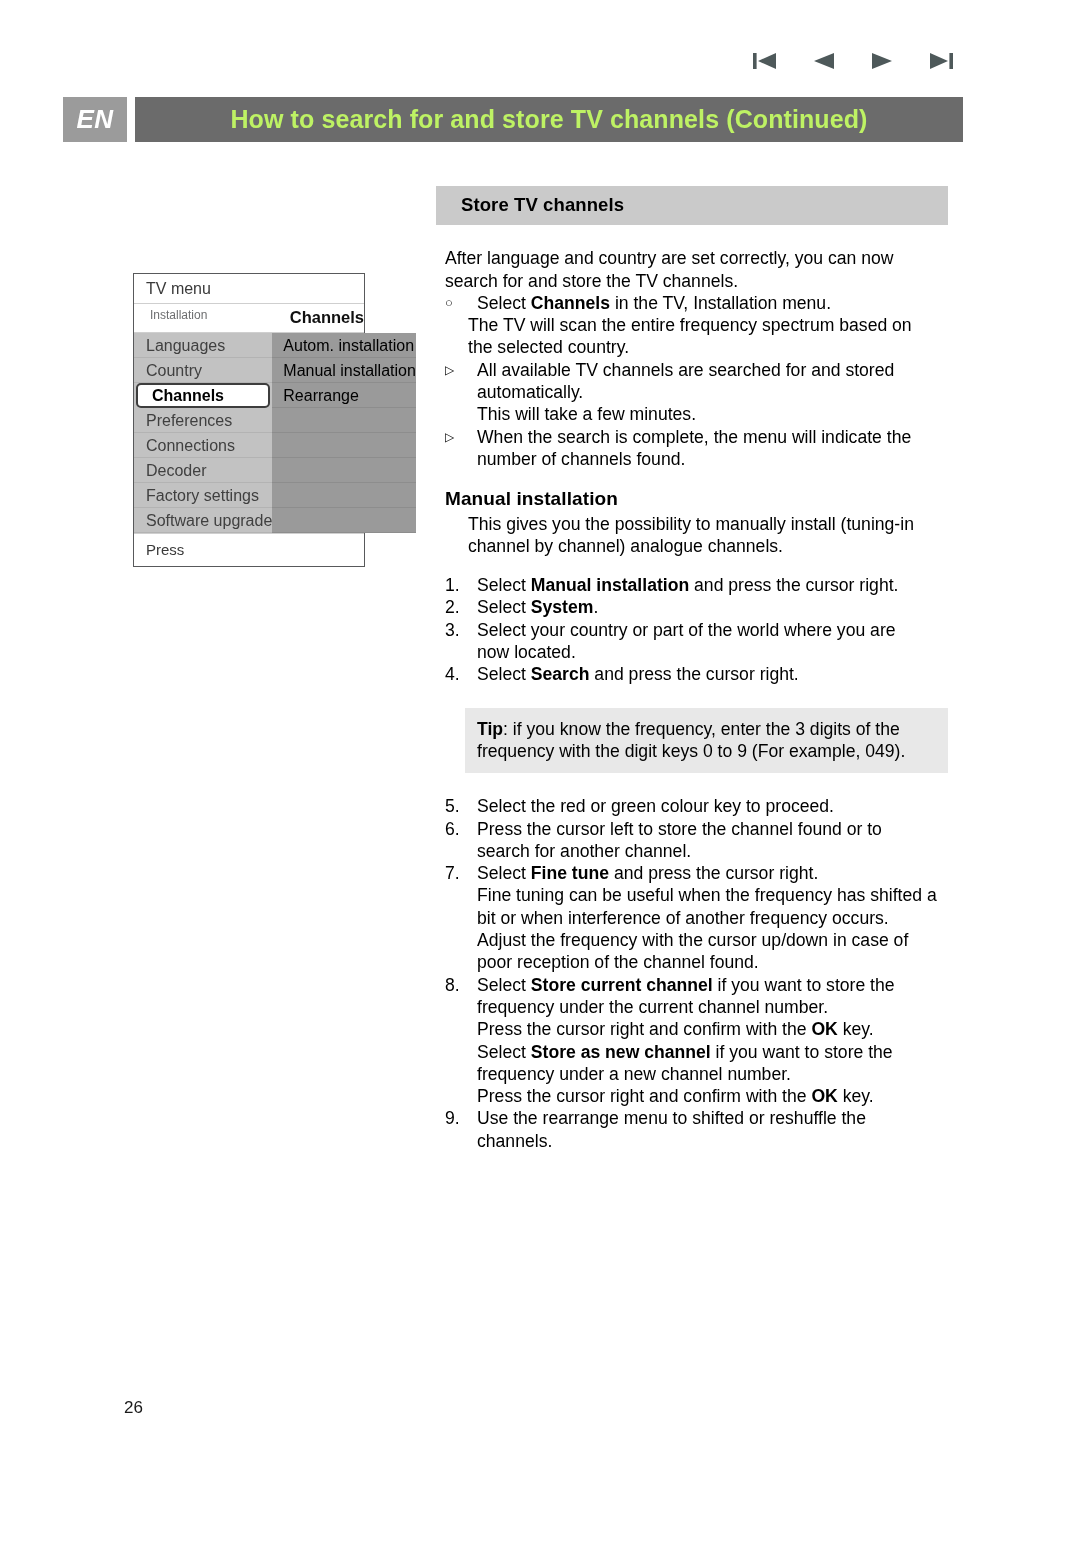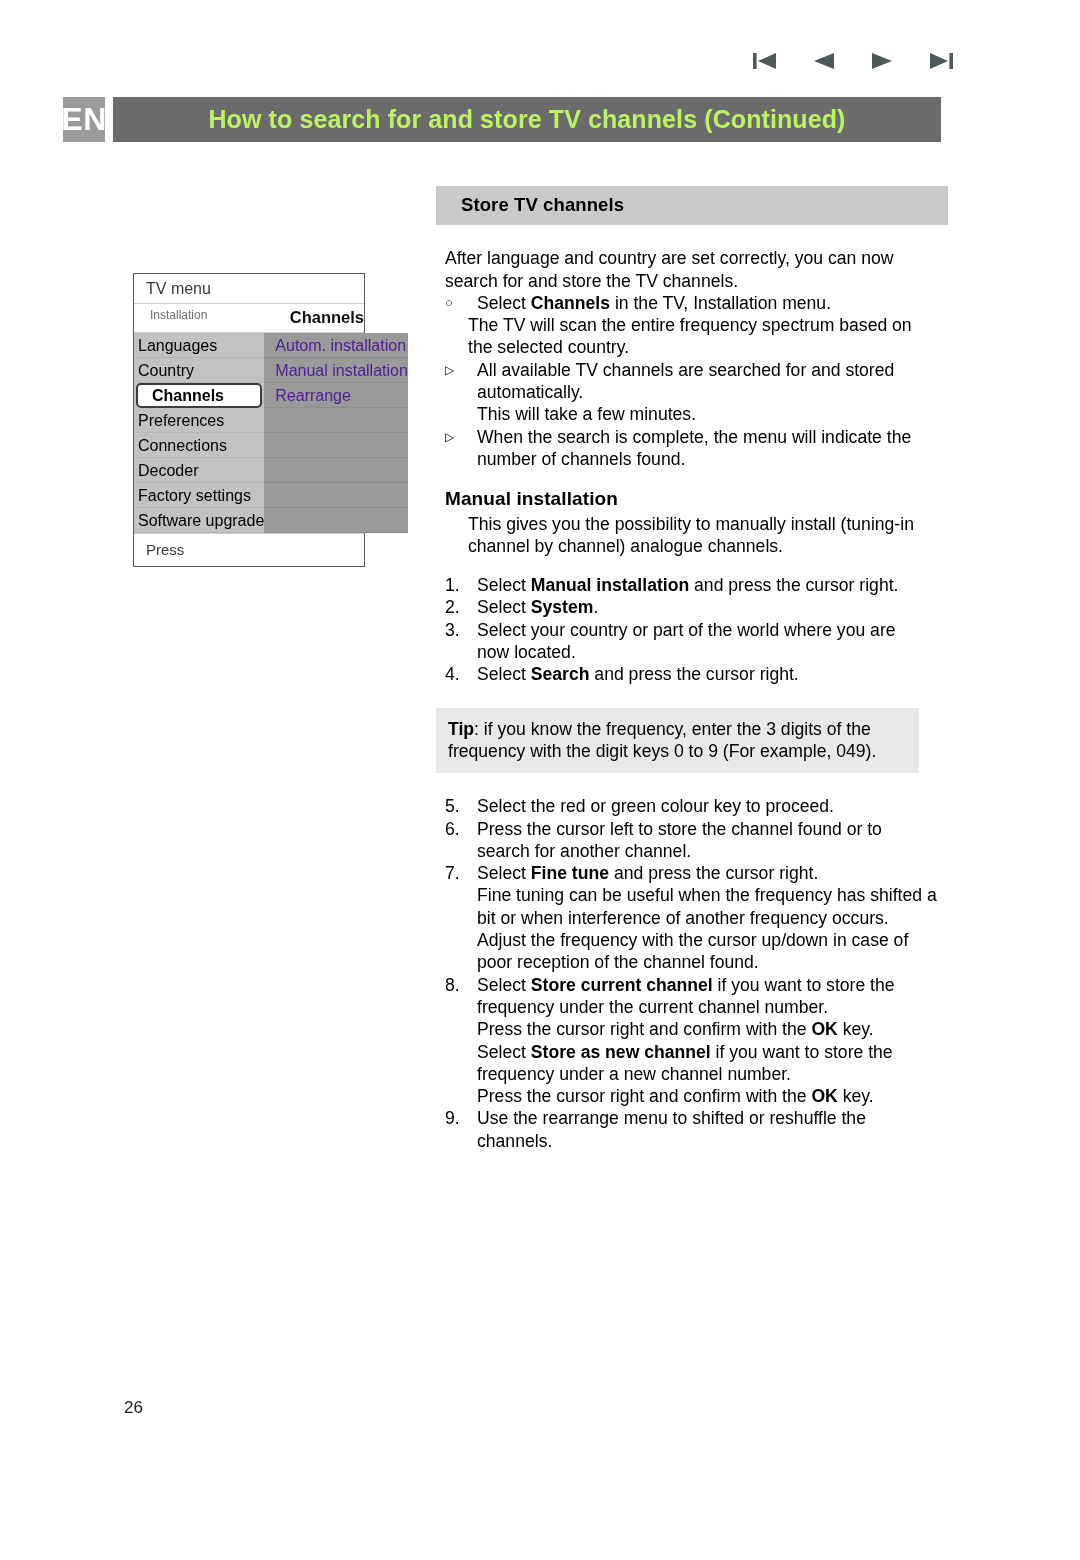--- a/index.html
+++ b/index.html
@@ -39,29 +39,30 @@
   
   #header-row {
     position: absolute;
     top: 97px;
     left: 63px;
     height: 45px;
     display: flex;
     align-items: stretch;
   }
   #lang-badge {
-    width: 42px;
+    width: 64px;
     background: #9b9b9b;
     color: #ffffff;
-    font-size: 32px;
+    font-size: 26px;
     font-weight: bold;
     letter-spacing: .5px;
     display: flex;
     align-items: center;
     justify-content: center;
+    font-style: italic;
   }
   #header-bar {
     width: 828px;
     margin-left: 8px;
     background: #6b6b6b;
     color: #bef264;
     display: flex;
     align-items: center;
     justify-content: center;
   }
@@ -117,23 +118,23 @@
     box-sizing: border-box;
   }
   #menu-right {
     flex: 1;
     background: #9a9a9a;
     box-sizing: border-box;
   }
   .lrow {
     height: 25px;
     line-height: 25px;
-    padding-left: 4px;
-    box-sizing: border-box;
-    color: #000000;
+    padding-left: 12px;
+    box-sizing: border-box;
+    color: #404040;
     font-size: 16px;
     border-bottom: 1px solid #b3b3b3;
     position: relative;
     white-space: nowrap;
   }
   .lrow.selected {
     background: #ffffff;
     color: #000000;
     font-weight: bold;
     border: 2px solid #3d3d3d;
@@ -142,21 +143,21 @@
     line-height: 21px;
     padding-left: 14px;
     margin: 0 2px;
     width: calc(100% - 4px);
   }
   .rrow {
     height: 25px;
     line-height: 25px;
     padding-left: 11px;
     box-sizing: border-box;
-    color: #4c1d95;
+    color: #000000;
     font-size: 16px;
     border-bottom: 1px solid #8d8d8d;
     white-space: nowrap;
   }
   .rrow.blank { color: transparent; }
   #tvmenu-info {
     padding: 7px 0 8px 12px;
     font-size: 15px;
     color: #3a3a3a;
     border-top: 1px solid #cfcfcf;
@@ -206,20 +207,21 @@
     font-size: 13px;
     line-height: 22.3px;
   }
   .bullet-row .mark.tri { font-size: 12px; }
   .bullet-row .mark.num { font-size: 17.6px; }
   .bullet-row .btxt { flex: 1; }
   .gap-md { height: 17px; }
   .gap-lg { height: 22px; }
   #tip-box {
     background: #e8e8e8;
+    margin-left: 29px;
     width: 483px;
     padding: 10px 10px 11px 12px;
     box-sizing: border-box;
   }
   b { font-weight: bold; }
 
   
   #page-number {
     position: absolute;
     left: 124px;

